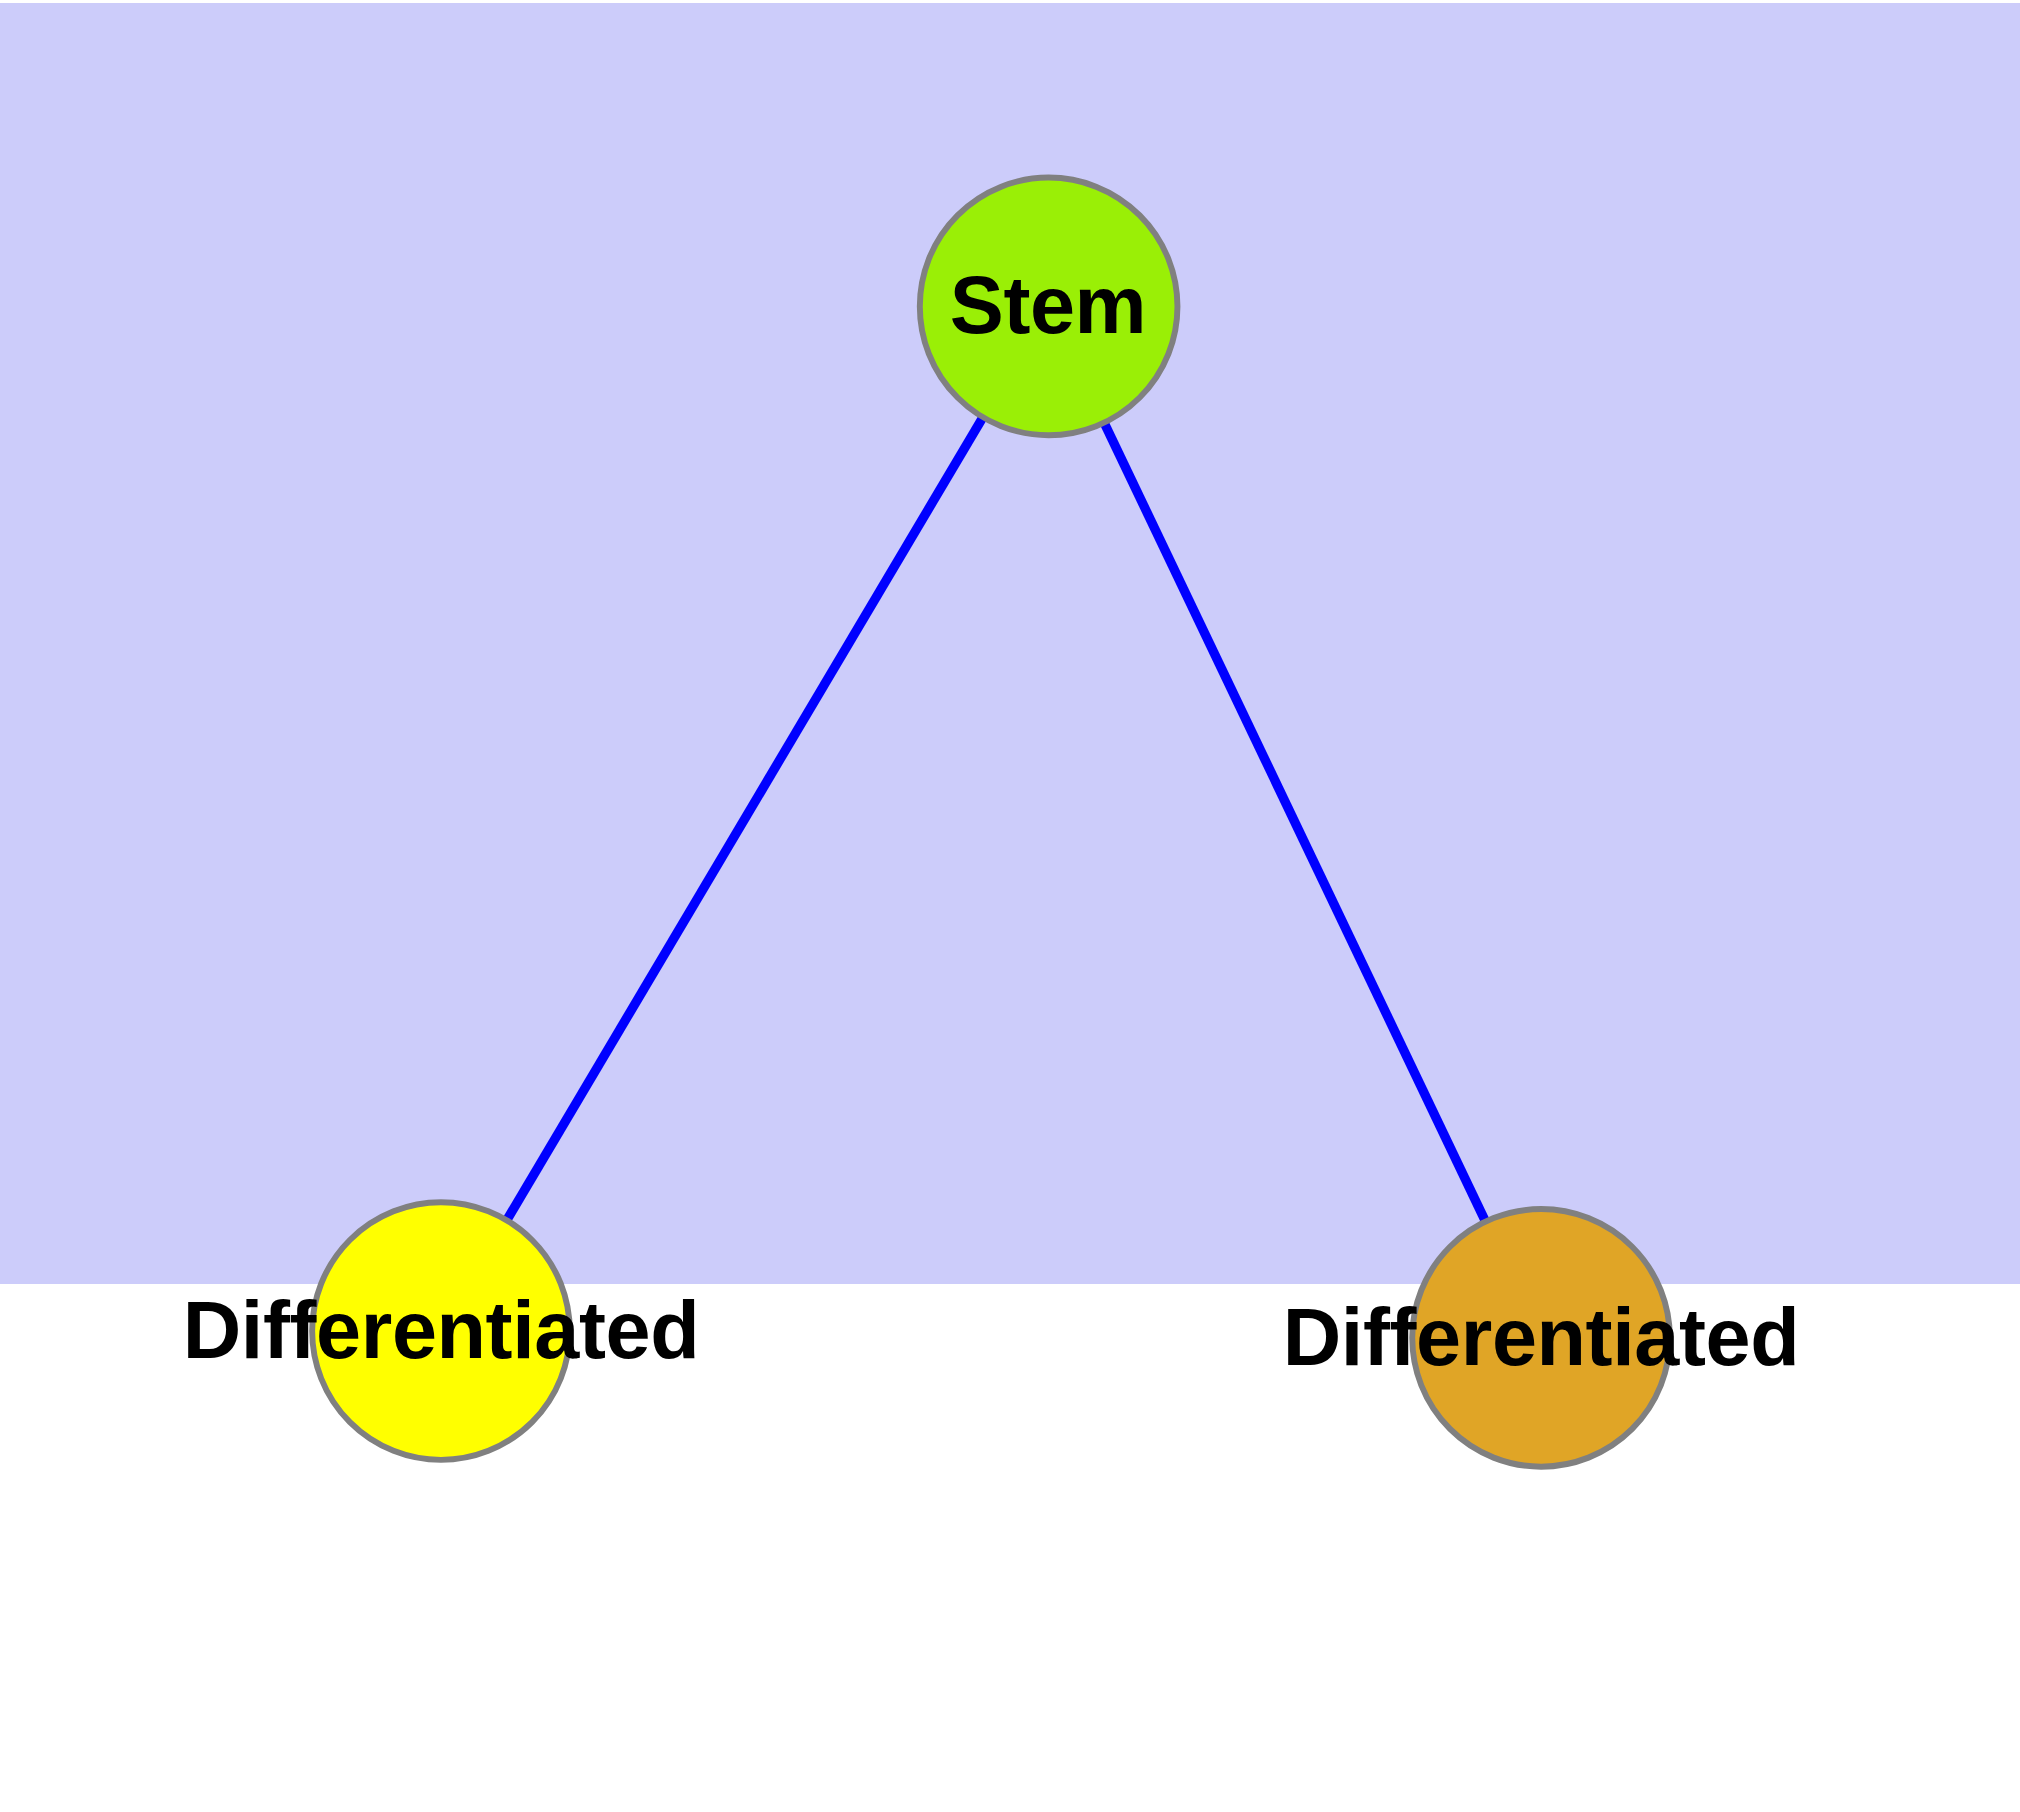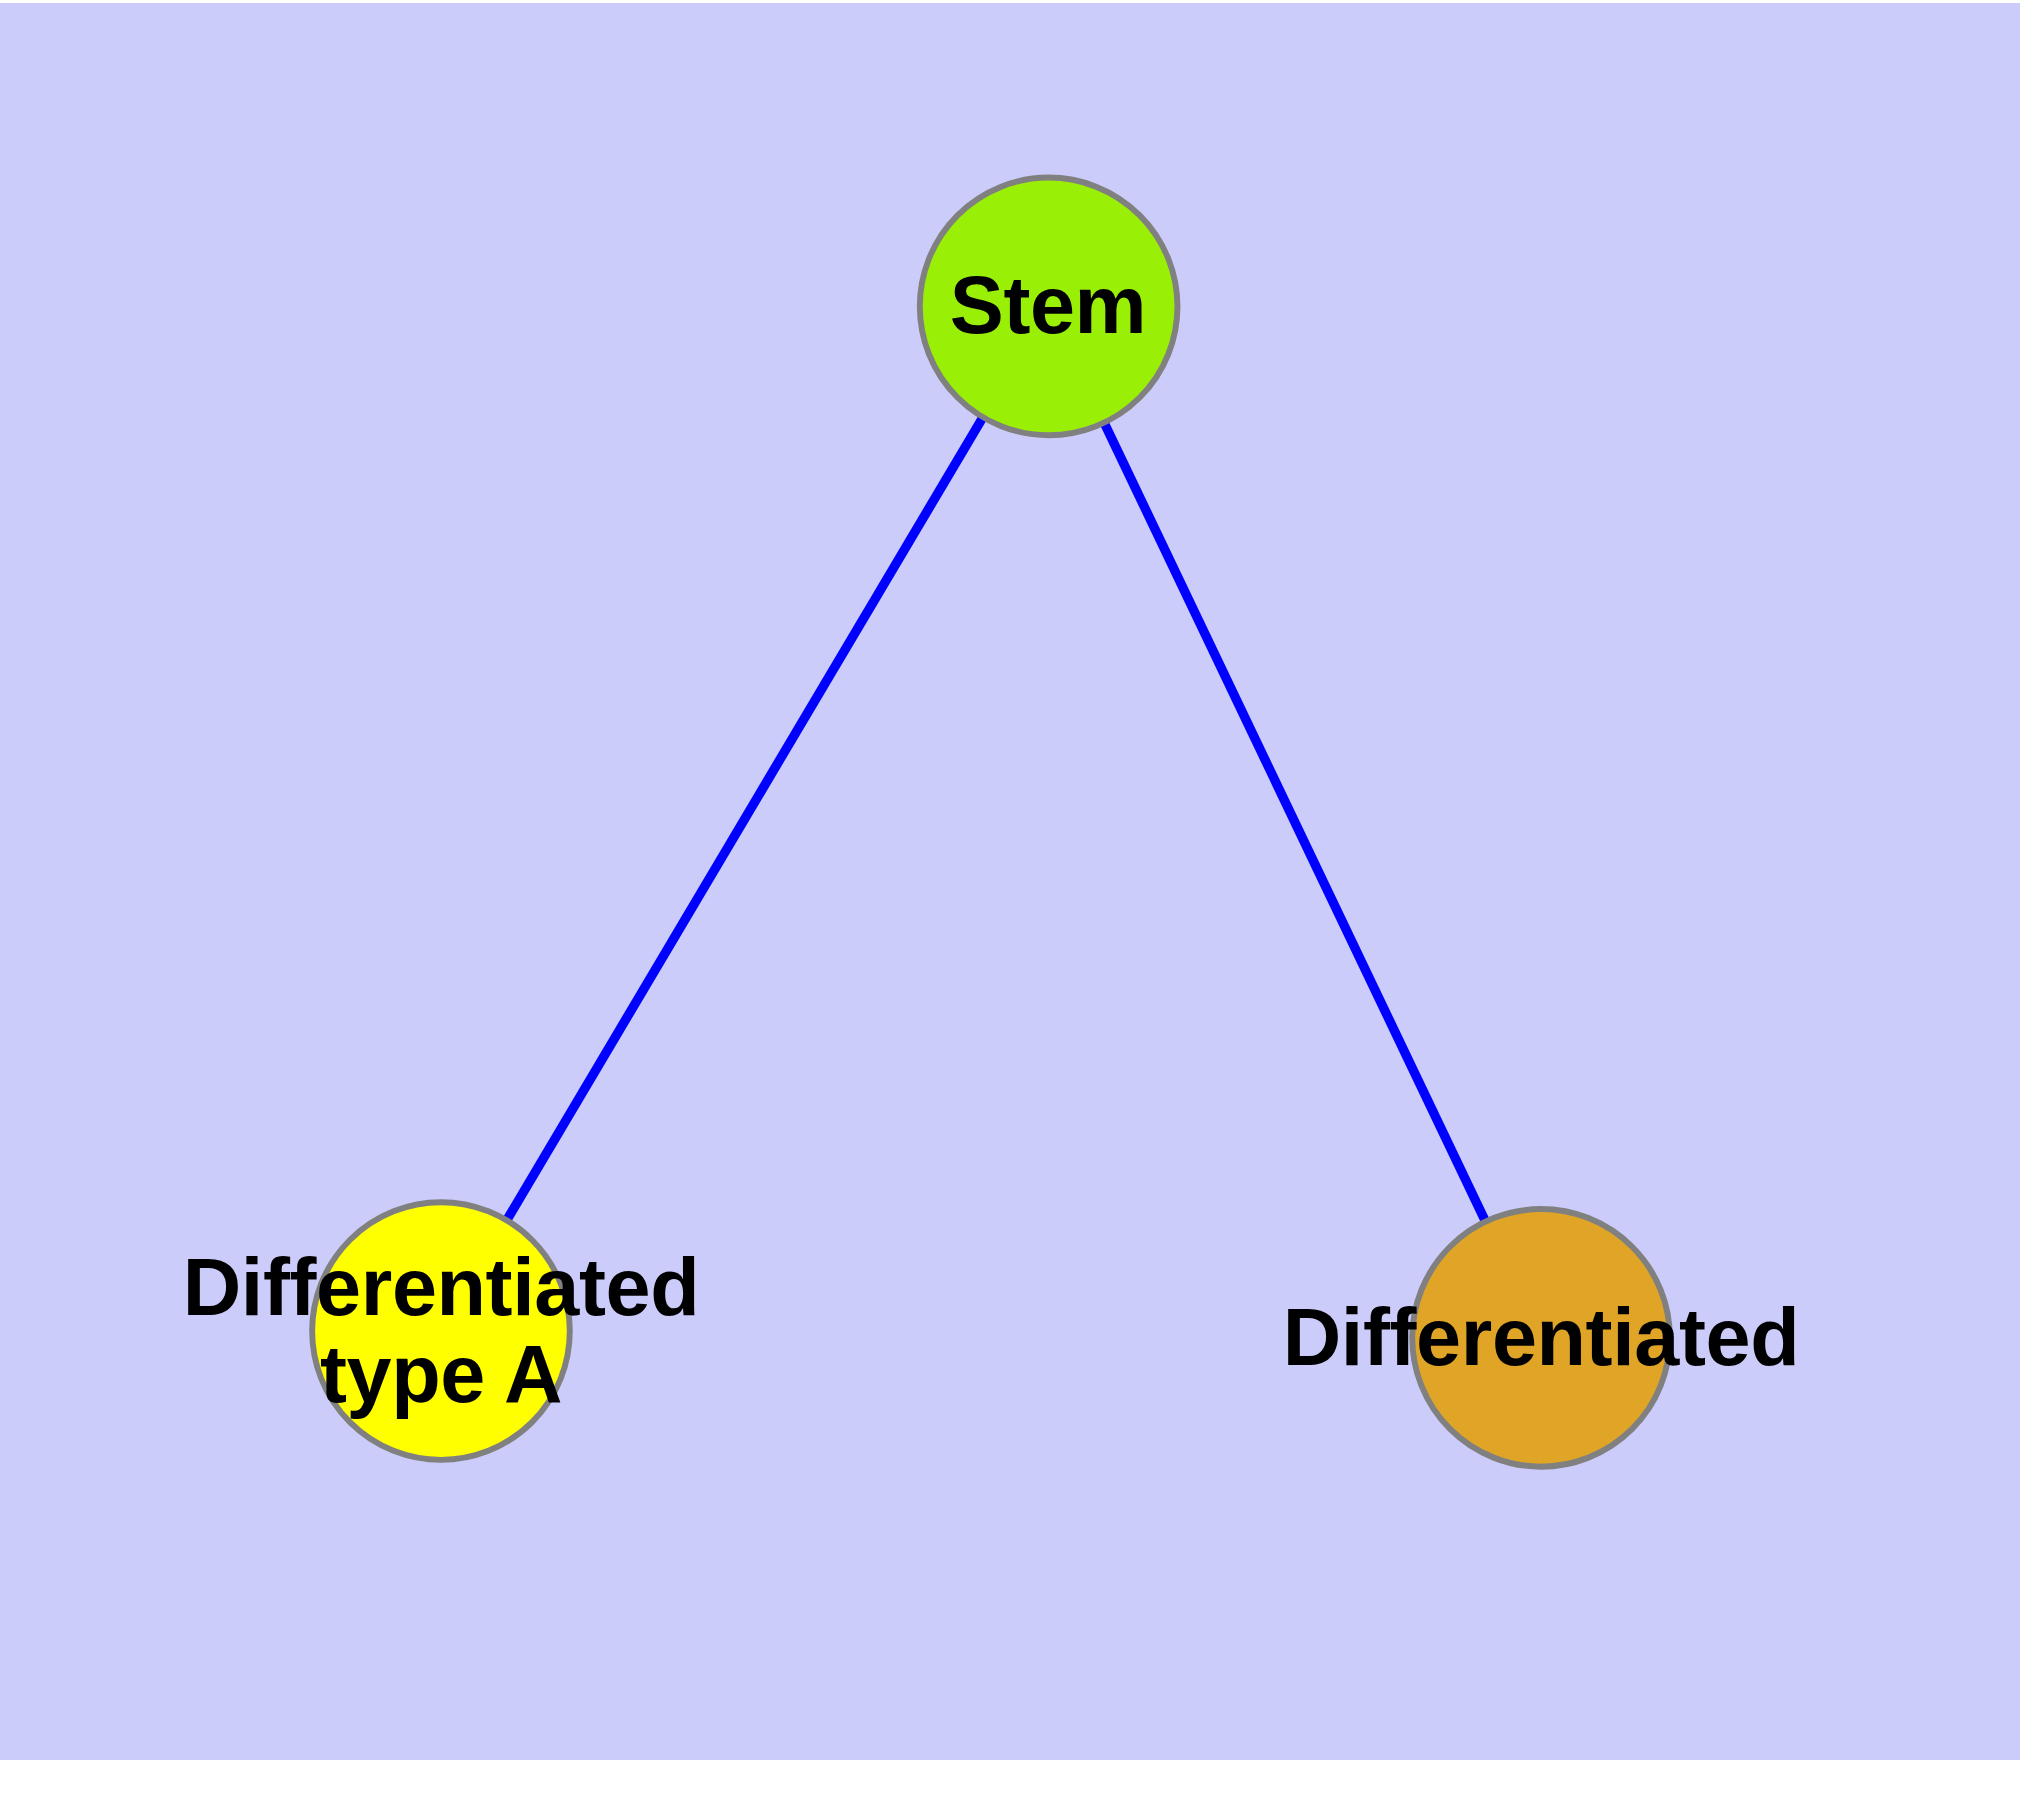--- a/index.html
+++ b/index.html
@@ -40,41 +40,40 @@
     color: #000000;
     white-space: nowrap;
     transform: translate(-50%, -50%);
     pointer-events: none;
     letter-spacing: -0.4px;
   }
 </style>
 </head>
 <body>
 
-<div id="graph-canvas" style="width: 2021px; height: 1760px; background: rgb(204, 204, 250);">
+<div id="graph-canvas" style="width: 2021px; height: 1284px; background: rgb(204, 204, 250);">
 
   <svg id="graph-svg" viewBox="0 0 2384 2138" xmlns="http://www.w3.org/2000/svg" style="width: 2021px; height: 1812px;">
 
     <g>
       <line id="edge-0" x1="1237" y1="358" x2="520" y2="1567" stroke="#0000ff" stroke-width="11" stroke-linecap="butt"></line>
       <line id="edge-1" x1="1237" y1="358" x2="1818" y2="1575" stroke="#0000ff" stroke-width="11" stroke-linecap="butt"></line>
     </g>
 
     <g>
       <circle id="node-0" cx="1237" cy="358" r="152" fill="#9aef06" stroke="#808080" stroke-width="7"></circle>
       <circle id="node-1" cx="520" cy="1567" r="152" fill="#ffff00" stroke="#808080" stroke-width="7"></circle>
       <circle id="node-2" cx="1818" cy="1575" r="152" fill="#e0a526" stroke="#808080" stroke-width="7"></circle>
     </g>
   </svg>
 
   <div class="node-label" id="label-0" style="left: 1048px; top: 303px; color: rgb(0, 0, 0);">
       <div>Stem</div>
     </div>
   <div class="node-label" id="label-1" style="left: 441px; top: 1328px; color: rgb(0, 0, 0);">
       <div>Differentiated</div>
-      <div>type A</div>
     </div>
   <div class="node-label" id="label-2" style="left: 1541px; top: 1335px; color: rgb(0, 0, 0);">
       <div>Differentiated</div>
     </div>
 
 </div>
 
 
 </body></html>

